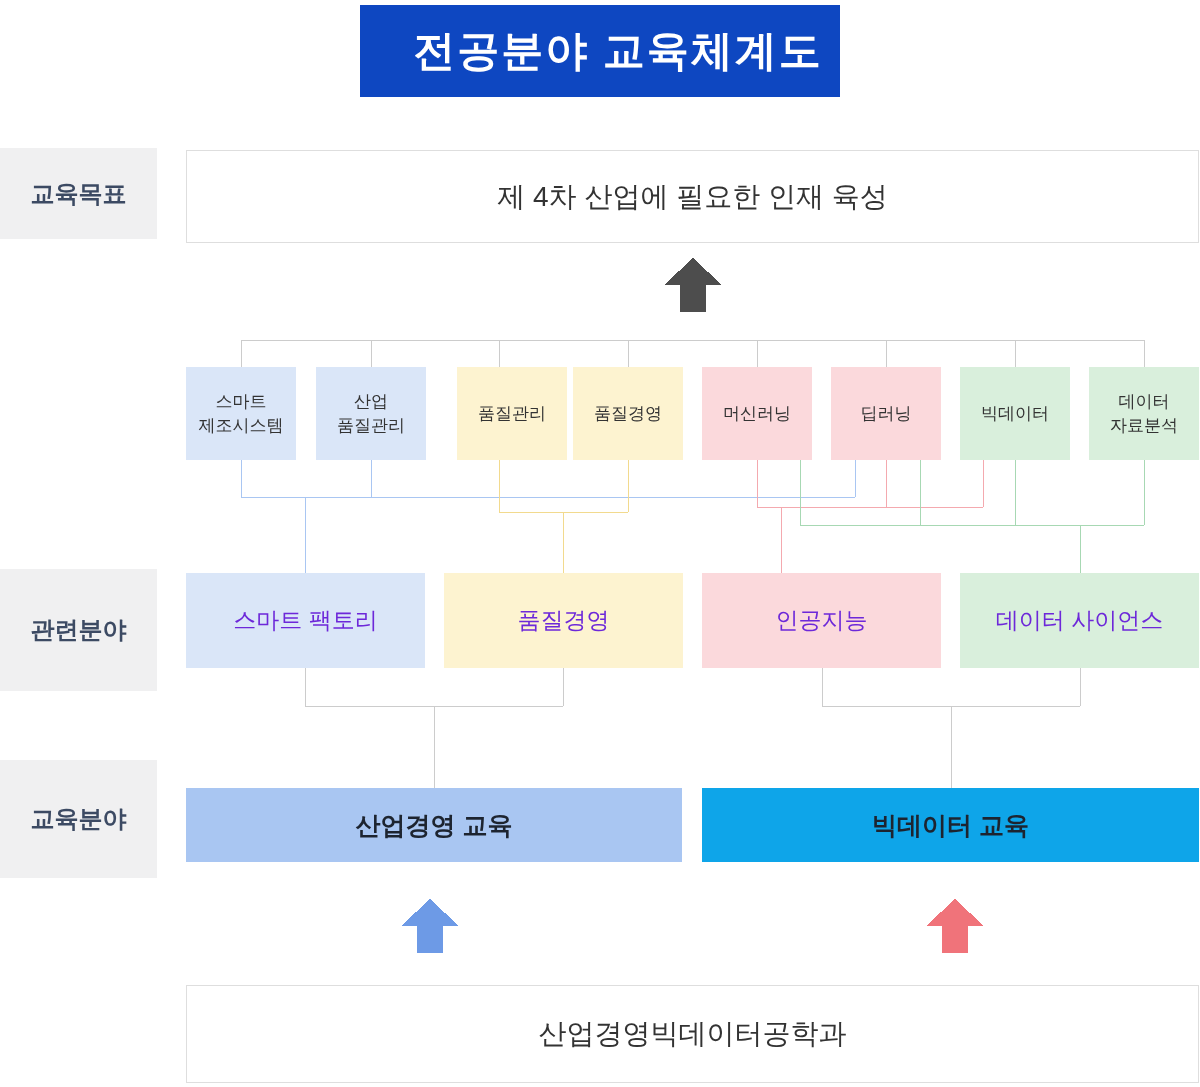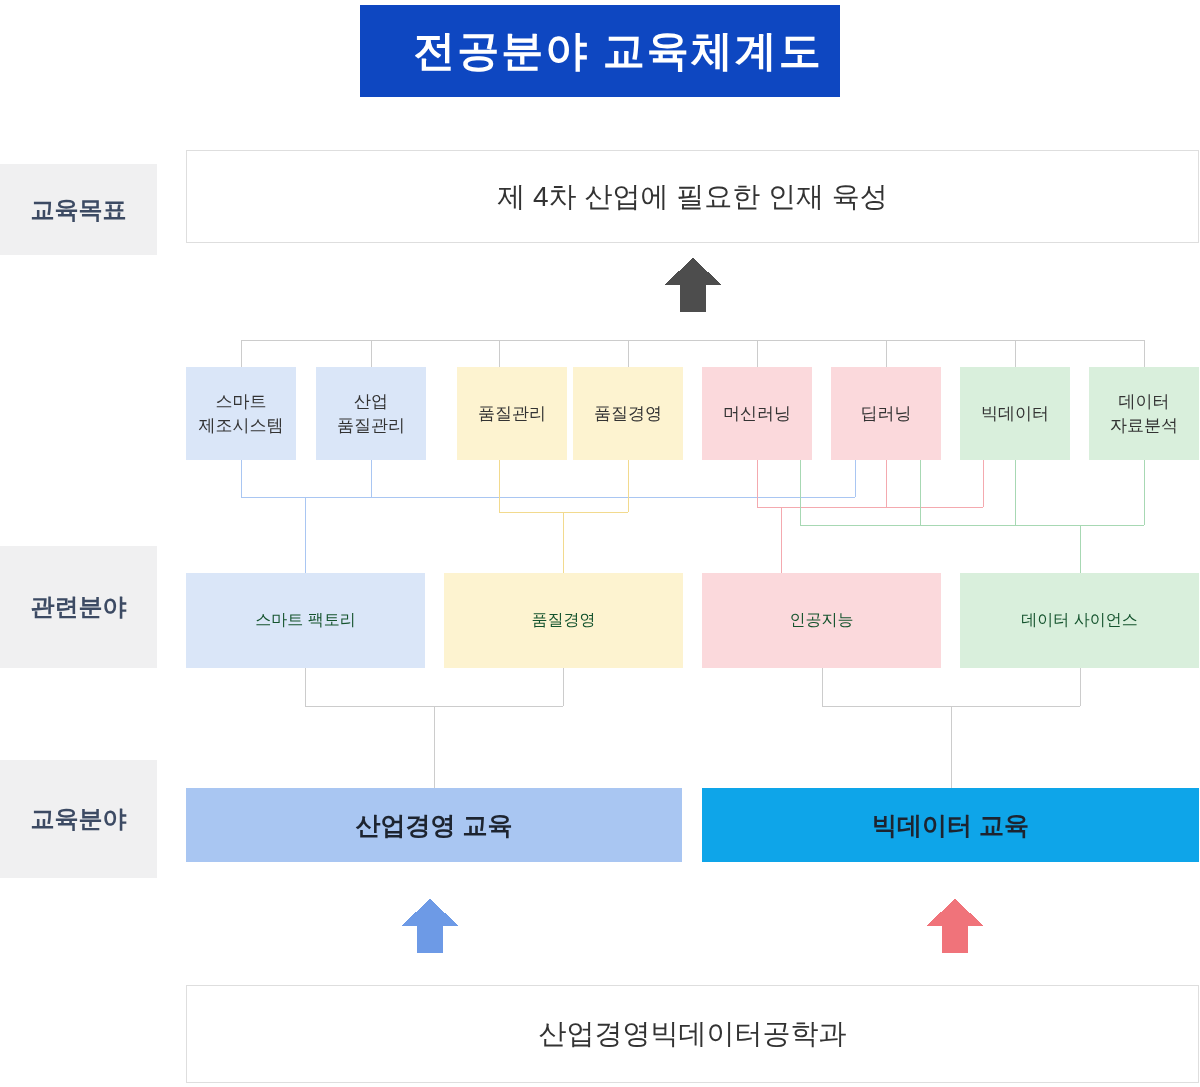--- a/index.html
+++ b/index.html
@@ -6,32 +6,32 @@
   html,body { background:#ffffff; }
   body { font-family:"Liberation Sans","DejaVu Sans",sans-serif; }
   .canvas { position:relative; width:1200px; height:1087px; background:#ffffff; overflow:hidden; }
   .lines { position:absolute; left:0; top:0; z-index:0; }
   .box { position:absolute; display:flex; align-items:center; justify-content:center;
          text-align:center; z-index:1; word-break:keep-all; }
   .title-banner { left:360px; top:5px; width:480px; height:92px; background:#0e47c1;
                   color:#ffffff; font-size:42px; font-weight:bold; letter-spacing:2px; z-index:2;padding-left:36px; }
   .side-label { left:0; width:157px; background:#f0f0f1; color:#3c4a63;
                 font-size:24px; font-weight:bold; }
-  .lbl-goal    { top:164px; height:91px; }
+  .lbl-goal    { top:148px; height:91px; }
   .lbl-core    { top:340px; height:118px; }
-  .lbl-related { top:546px; height:122px; }
+  .lbl-related { top:569px; height:122px; }
   .lbl-edu     { top:760px; height:118px; }
   .outline { background:#ffffff; border:1px solid #dedede; color:#333333; font-size:28px; }
   .goal-value { left:186px; top:150px; width:1013px; height:93px; }
   .dept       { left:186px; top:985px; width:1013px; height:98px; }
   .core { top:367px; height:93px; width:110px; font-size:17px; color:#333333;
           line-height:1.4; padding:0 5px; }
   .c0{left:186px} .c1{left:316px} .c2{left:457px} .c3{left:573px}
   .c4{left:702px} .c5{left:831px} .c6{left:960px} .c7{left:1089px}
-  .related { top:573px; height:95px; width:239px; font-size:16px; color:#14532d; }
+  .related { top:573px; height:95px; width:239px; font-size:23px; color:#6d28d9; }
   .r0{left:186px} .r1{left:444px} .r2{left:702px} .r3{left:960px}
   .g-blue   { background:#dae6f8; }
   .g-yellow { background:#fdf3d0; }
   .g-pink   { background:#fbd9dc; }
   .g-green  { background:#d9efdc; }
   .edu { top:788px; height:74px; font-size:25px; font-weight:bold; color:#1d2430; }
   .e0 { left:186px; width:496px; background:#a9c6f2; }
   .e1 { left:702px; width:497px; background:#0ea5e9; }
 </style>
 </head>

